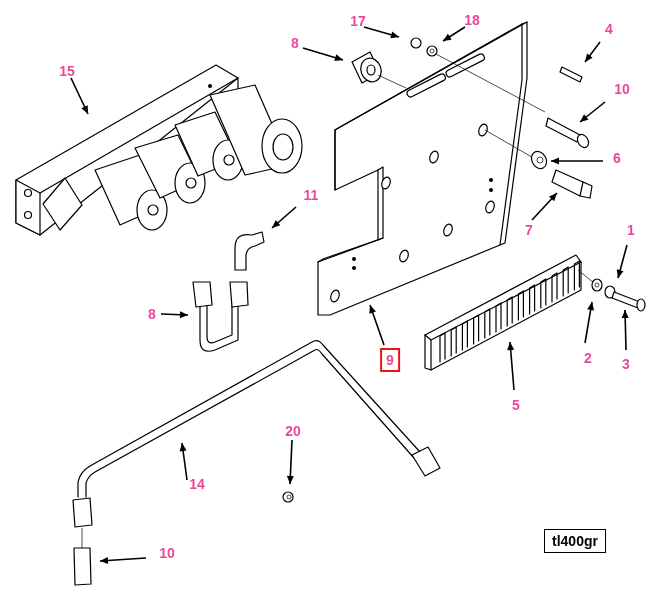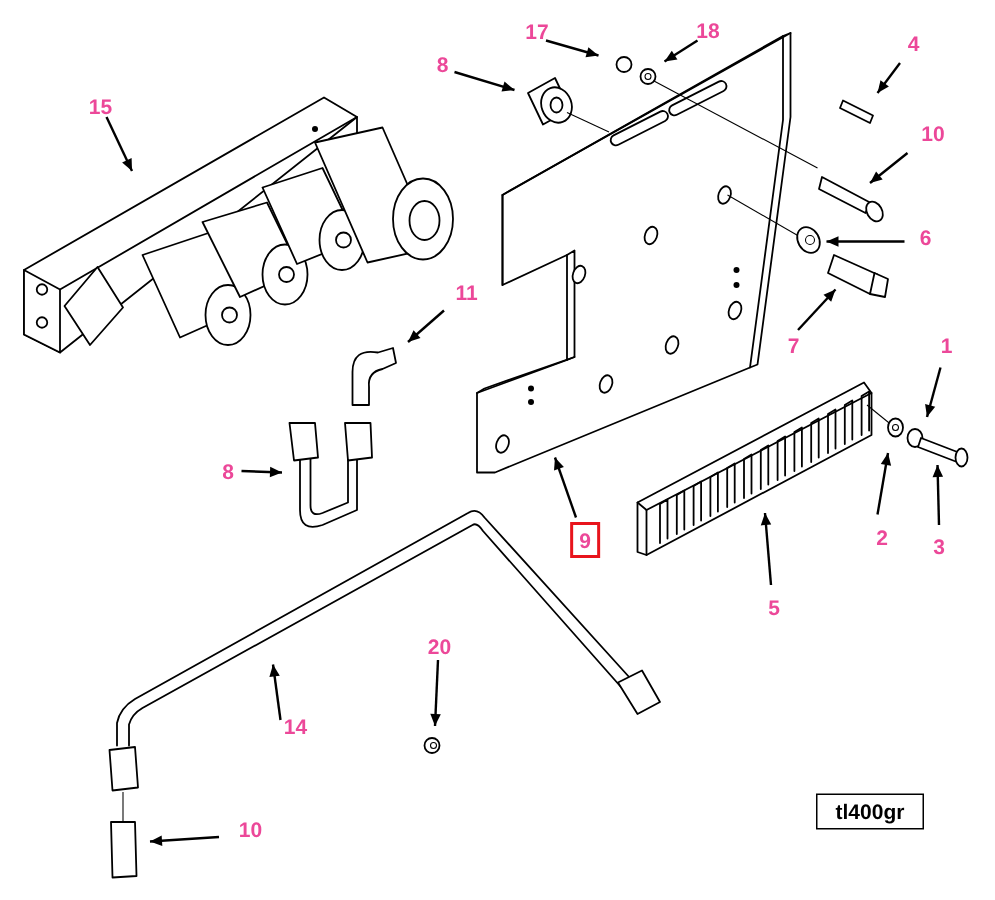--- a/index.html
+++ b/index.html
@@ -5,21 +5,21 @@
   html,body{margin:0;padding:0;background:#fff;}
   #stage{position:relative;width:663px;height:600px;background:#fff;overflow:hidden;font-family:"Liberation Sans",sans-serif;}
   svg#art{position:absolute;left:0;top:0;width:663px;height:600px;}
   .ln{fill:none;stroke:#000;stroke-width:1.2;stroke-linejoin:round;stroke-linecap:round;}
   .thin{fill:none;stroke:#000;stroke-width:0.7;}
   .fl{fill:#fff;stroke:#000;stroke-width:1.2;stroke-linejoin:round;}
   .dot{fill:#000;}
   .arrow{stroke:#000;stroke-width:1.6;fill:none;}
   .callout{position:absolute;font-weight:bold;font-size:14px;color:#ec4899;line-height:1;cursor:pointer;transform:translate(-50%,-50%);white-space:nowrap;}
   .callout.sel{border:2px solid #e8141c;padding:3px 4px;}
-  .tag{position:absolute;left:544px;top:529px;width:72px;height:24px;border:1.5px solid #000;font-weight:bold;font-size:14px;display:flex;align-items:center;justify-content:center;box-sizing:border-box;}
+  .tag{position:absolute;left:544px;top:529px;width:62px;height:24px;border:1.5px solid #000;font-weight:bold;font-size:14px;display:flex;align-items:center;justify-content:center;box-sizing:border-box;}
 </style>
 </head>
 <body>
 
 <div id="stage">
   <svg id="art" viewBox="0 0 663 600">
 
     <g>
       <path class="fl" d="M335,130 L522,24 L522,80 L500,245 L330,315 L318,315 L318,262 L378,240 L378,170 L335,190 Z"></path>
       <path class="ln" d="M335,130 L340,127 L527,22 L522,24"></path>

